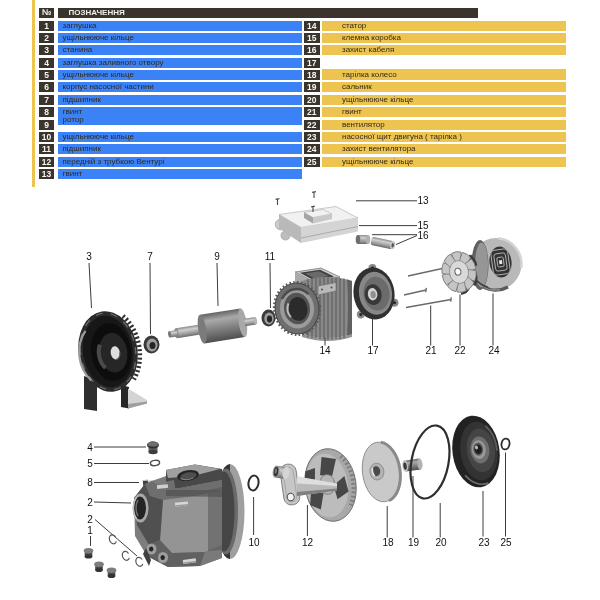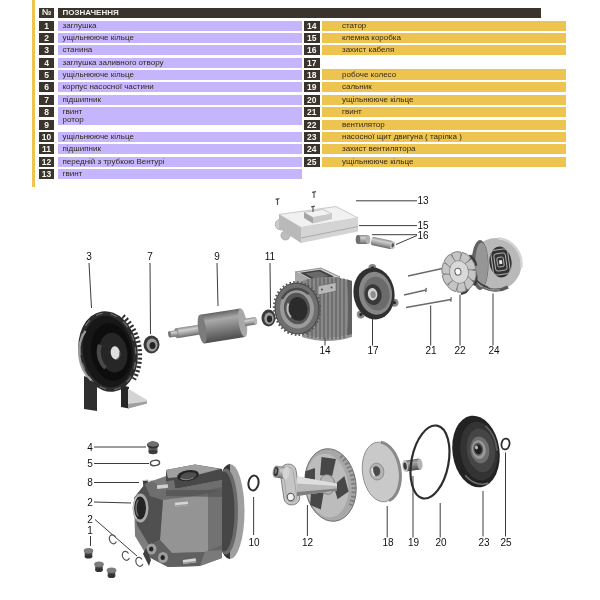--- a/index.html
+++ b/index.html
@@ -2,31 +2,31 @@
 <html><head>
 <meta charset="utf-8">
 <style>
 html,body{margin:0;padding:0;width:600px;height:600px;background:#fff;overflow:hidden;}
 body{font-family:"Liberation Sans", sans-serif;}
 .abs{position:absolute;}
 .numcell{position:absolute;left:39px;width:15px;height:10px;background:#3a342d;color:#f5f5f0;
   font-size:8.5px;font-weight:bold;text-align:center;line-height:10px;}
 .numcell2{position:absolute;left:304px;width:15.5px;height:10px;background:#3a342d;color:#f5f5f0;
   font-size:8.5px;font-weight:bold;text-align:center;line-height:10px;}
-.desc{position:absolute;left:57.5px;width:244.5px;height:10px;background:#c4b5fd;color:#33291a;
+.desc{position:absolute;left:57.5px;width:244.5px;height:10px;background:#3b82f6;color:#33291a;
   font-size:8px;line-height:10.5px;padding-left:5px;box-sizing:border-box;white-space:nowrap;}
 .desc2{position:absolute;left:322px;width:244px;height:10px;background:#eec450;color:#33291a;
   font-size:8px;line-height:10.5px;padding-left:20px;box-sizing:border-box;white-space:nowrap;}
 </style>
 </head>
 <body>
 <div class="abs" style="left:31.5px;top:0;width:3.5px;height:187px;background:#eec450;"></div>
 
 <div class="numcell" style="top:8px;height:9.5px;line-height:9.5px;">№</div>
-<div class="abs" style="left:57.5px;top:8px;width:483px;height:9.5px;background:#3a342d;color:#efefec;font-size:8px;font-weight:bold;line-height:10px;padding-left:5px;box-sizing:border-box;">ПОЗНАЧЕННЯ</div>
+<div class="abs" style="left:57.5px;top:8px;width:420px;height:9.5px;background:#3a342d;color:#efefec;font-size:8px;font-weight:bold;line-height:10px;padding-left:11px;box-sizing:border-box;">ПОЗНАЧЕННЯ</div>
 <div id="rows">
     <div class="numcell" style="top:20.50px">1</div>
     <div class="desc" style="top:20.50px">заглушка</div>
     <div class="numcell" style="top:32.88px">2</div>
     <div class="desc" style="top:32.88px">ущільнююче кільце</div>
     <div class="numcell" style="top:45.25px">3</div>
     <div class="desc" style="top:45.25px">станина</div>
     <div class="numcell" style="top:57.63px">4</div>
     <div class="desc" style="top:57.63px">заглушка заливного отвору</div>
     <div class="numcell" style="top:70.00px">5</div>
@@ -49,21 +49,21 @@
     <div class="desc" style="top:169.00px">гвинт</div>
     <div class="numcell2" style="top:20.50px">14</div>
     <div class="desc2" style="top:20.50px">статор</div>
     <div class="numcell2" style="top:32.88px">15</div>
     <div class="desc2" style="top:32.88px">клемна коробка</div>
     <div class="numcell2" style="top:45.25px">16</div>
     <div class="desc2" style="top:45.25px">захист кабеля</div>
     <div class="numcell2" style="top:57.63px">17</div>
     <div class="desc2" style="top:69px">задній щит двигуна</div>
     <div class="numcell2" style="top:70.00px">18</div>
-    <div class="desc2" style="top:70.00px">робоче колесо</div>
+    <div class="desc2" style="top:70.00px">тарілка колесо</div>
     <div class="numcell2" style="top:82.38px">19</div>
     <div class="desc2" style="top:82.38px">сальник</div>
     <div class="numcell2" style="top:94.75px">20</div>
     <div class="desc2" style="top:94.75px">ущільнююче кільце</div>
     <div class="numcell2" style="top:107.13px">21</div>
     <div class="desc2" style="top:107.13px">гвинт</div>
     <div class="numcell2" style="top:119.50px">22</div>
     <div class="desc2" style="top:119.50px">вентилятор</div>
     <div class="numcell2" style="top:131.88px">23</div>
     <div class="desc2" style="top:131.88px">насосної щит двигуна ( тарілка )</div>

